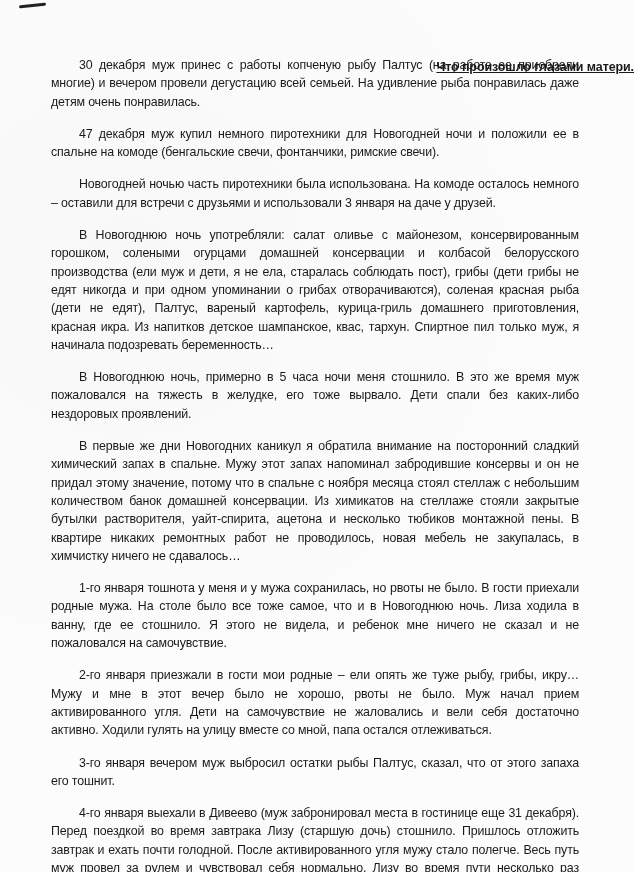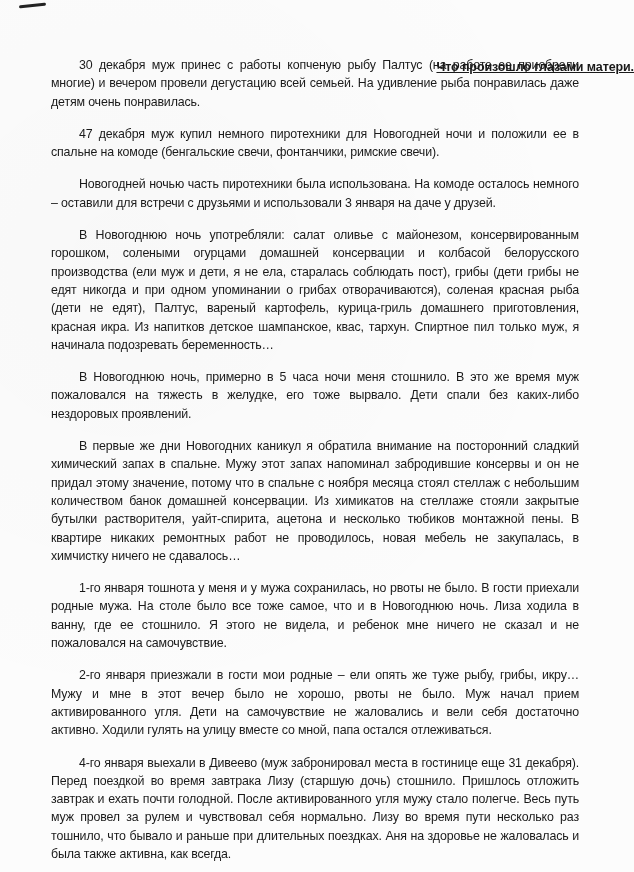--- a/index.html
+++ b/index.html
@@ -44,16 +44,17 @@
 
   <div class="body">
     <p class="para p1">30 декабря муж принес с работы копченую рыбу Палтус (на работе ее приобрели многие) и вечером провели дегустацию всей семьей. На удивление рыба понравилась даже детям очень понравилась.</p>
     <p class="para">47 декабря муж купил немного пиротехники для Новогодней ночи и положили ее в спальне на комоде (бенгальские свечи, фонтанчики, римские свечи).</p>
     <p class="para">Новогодней ночью  часть пиротехники была использована. На комоде осталось немного – оставили для встречи с друзьями и использовали  3 января на даче у друзей.</p>
     <p class="para">В Новогоднюю ночь  употребляли: салат оливье с майонезом, консервированным горошком, солеными огурцами домашней консервации и колбасой белорусского производства (ели муж и дети, я не ела, старалась соблюдать пост), грибы (дети грибы не едят никогда и при одном упоминании о грибах отворачиваются), соленая красная рыба (дети не едят), Палтус, вареный картофель, курица-гриль домашнего приготовления, красная икра. Из напитков детское шампанское, квас, тархун. Спиртное пил только муж,  я начинала подозревать беременность…</p>
     <p class="para">В Новогоднюю ночь, примерно в 5 часа ночи меня стошнило. В это же время муж пожаловался на тяжесть в желудке, его тоже вырвало. Дети  спали без каких-либо нездоровых проявлений.</p>
     <p class="para">В первые же дни Новогодних каникул я обратила внимание на посторонний сладкий химический запах в спальне. Мужу этот запах напоминал забродившие консервы и он не придал этому значение, потому что в спальне с ноября месяца стоял стеллаж с небольшим количеством банок домашней консервации. Из химикатов на стеллаже стояли закрытые бутылки растворителя, уайт-спирита, ацетона и несколько тюбиков монтажной пены. В квартире никаких ремонтных работ не проводилось, новая мебель не закупалась, в химчистку ничего не сдавалось…</p>
     <p class="para">1-го января тошнота  у меня и у мужа сохранилась, но рвоты не было. В гости приехали родные мужа. На столе было все тоже самое, что и в Новогоднюю ночь.  Лиза ходила в ванну, где ее стошнило. Я этого не видела, и ребенок мне ничего не сказал и не пожаловался на самочувствие.</p>
     <p class="para">2-го января приезжали в гости мои родные – ели опять же туже рыбу, грибы, икру… Мужу и мне в этот вечер было не хорошо,  рвоты не было. Муж начал прием активированного угля. Дети на самочувствие не жаловались и вели себя достаточно активно. Ходили гулять на улицу вместе со мной, папа остался отлеживаться.</p>
+    <p class="para">3-го января  вечером муж выбросил остатки рыбы Палтус, сказал, что от этого запаха его тошнит.</p>
     <p class="para">4-го января выехали в Дивеево (муж забронировал места в гостинице еще 31 декабря). Перед поездкой во время завтрака Лизу (старшую дочь) стошнило. Пришлось отложить завтрак и ехать почти голодной. После активированного угля мужу стало полегче. Весь путь муж провел за рулем и чувствовал себя нормально. Лизу во время пути несколько раз тошнило, что бывало и раньше при длительных поездках. Аня на здоровье не жаловалась и была также активна, как всегда.</p>
 
   </div>
 </div>
 
 </body></html>

